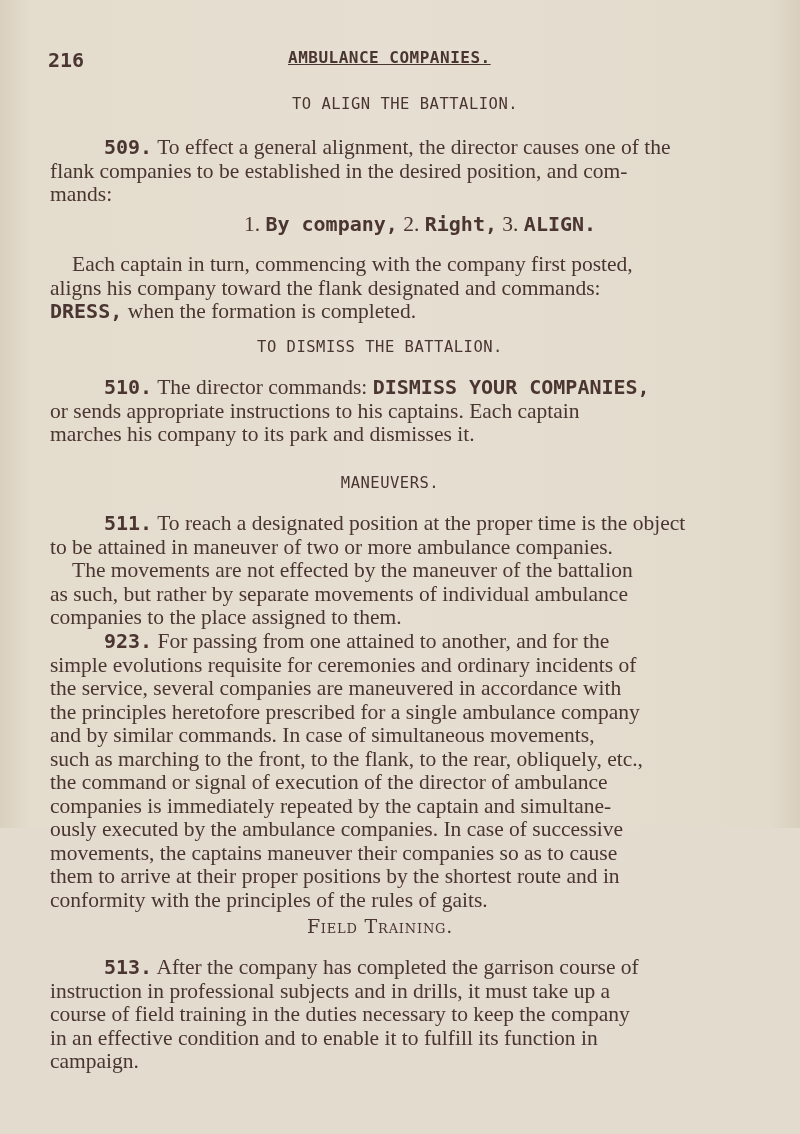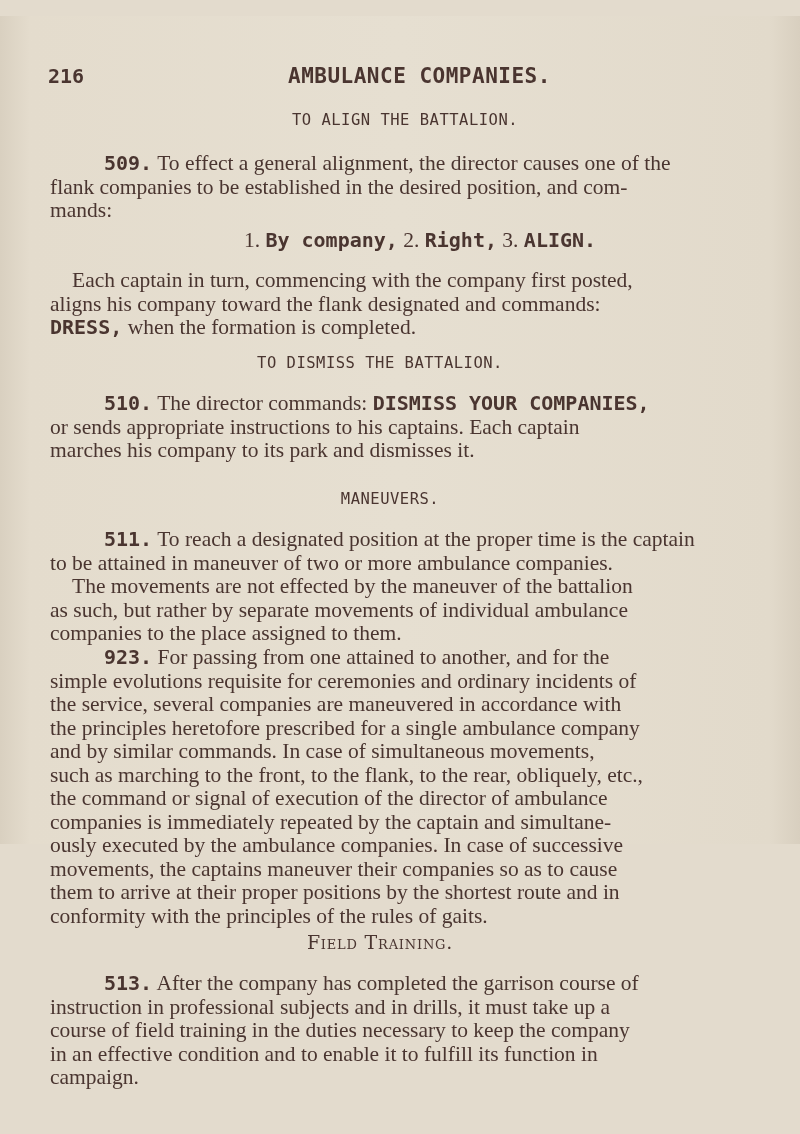--- a/index.html
+++ b/index.html
@@ -10,21 +10,21 @@
       width: 800px;
       height: 1134px;
       background: #e3dbcd;
       position: relative;
       overflow: hidden;
       font-family: "DejaVu Serif", "Liberation Serif", serif;
       color: #4a3530;
     }
     .page {
       position: absolute;
-      left: 0; top: 16px;
+      left: 0; top: 0;
       width: 800px; height: 828px;
       background: linear-gradient(90deg, #d9d0c0 0px, #e4dccd 30px, #e6dfd1 400px, #e2dacb 770px, #d8cfbf 800px);
     }
     .header {
       position: absolute;
       top: 48px;
       left: 48px;
       width: 752px;
       height: 30px;
     }
@@ -37,23 +37,24 @@
       font-size: 20px;
       letter-spacing: 0px;
       color: #4a3530;
     }
     .running-title {
       position: absolute;
       left: 240px;
       top: 0;
       font-family: "DejaVu Sans Mono", "Liberation Mono", monospace;
       font-weight: bold;
-      font-size: 21px;
+      font-size: 16px;
       letter-spacing: 0.5px;
       color: #4a3530;
+      text-decoration: underline;
     }
     .section-heading {
       position: absolute;
       left: 0;
       width: 800px;
       text-align: center;
       font-family: "DejaVu Sans Mono", "Liberation Mono", monospace;
       font-size: 15.5px;
       letter-spacing: 0.5px;
       color: #4a3530;
@@ -139,21 +140,21 @@
 
   <div class="para" style="top:376px;">
     <span class="line indent"><span class="para-num">510.</span> <span>The director commands: </span><span class="cmd">DISMISS YOUR COMPANIES,</span></span>
     <span class="line">or sends appropriate instructions to his captains.  Each captain</span>
     <span class="line">marches his company to its park and dismisses it.</span>
   </div>
 
   <div class="section-heading" style="top:474px; left:-10px;">MANEUVERS.</div>
 
   <div class="para" style="top:512px;">
-    <span class="line indent"><span class="para-num">511.</span> <span>To reach a designated position at the proper time is the captain</span></span>
+    <span class="line indent"><span class="para-num">511.</span> <span>To reach a designated position at the proper time is the object</span></span>
     <span class="line">to be attained in maneuver of two or more ambulance companies.</span>
     <span class="line indent">The movements are not effected by the maneuver of the battalion</span>
     <span class="line">as such, but rather by separate movements of individual ambulance</span>
     <span class="line">companies to the place assigned to them.</span>
   </div>
 
   <div class="para" style="top:630px;">
     <span class="line indent"><span class="para-num">923.</span> <span>For passing from one attained to another, and for the</span></span>
     <span class="line">simple evolutions requisite for ceremonies and ordinary incidents of</span>
     <span class="line">the service, several companies are maneuvered in accordance with</span>

